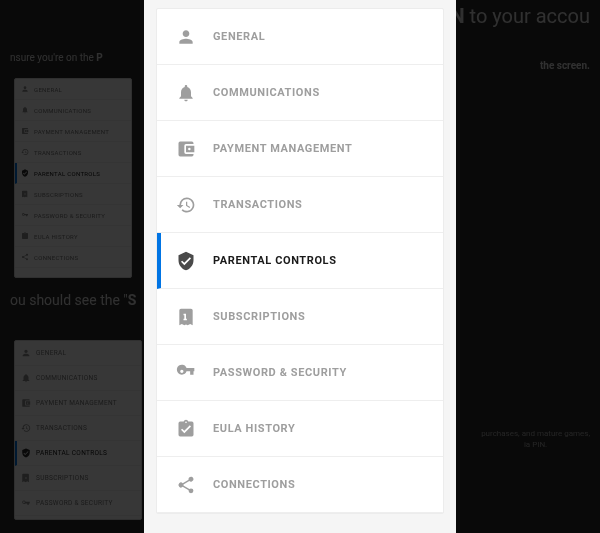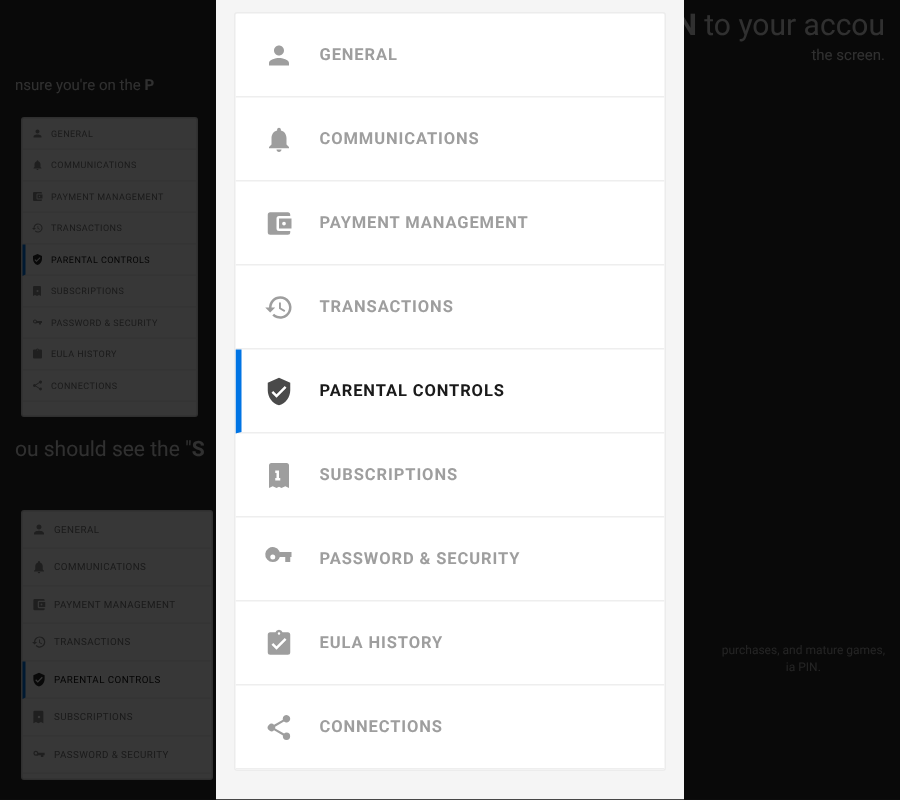--- a/index.html
+++ b/index.html
@@ -10,21 +10,21 @@
     .backdrop {
       position: absolute; inset: 0; padding: 0 10px;
       color: #e0e0e0; font-size: 14px;
       filter: brightness(0.48);
       z-index: 1;
     }
     .bg-line1 { margin-top: 4px; font-size: 20px; text-align: right; }
     .bg-line1 .bold { font-weight: 700; }
     .bg-line2 { margin-top: 24px; font-size: 10px; }
     .bg-line2 .bold { font-weight: 700; }
-    .bg-line2 .tail { position: absolute; right: 10px; top: 32px; }
+    .bg-line2 .tail { position: absolute; right: 10px; top: 60px; font-weight: bold; }
     .bg-line3 { position: absolute; left: 0; top: 292px; padding: 0 10px; font-size: 14px; }
     .bg-line3 .bold { font-weight: 700; }
     .bg-small-note { position: absolute; right: 10px; top: 428px; font-size: 8px; color: #a8a8a8; text-align: center; line-height: 1.4; }
 
     
     .mini-menu {
       position: absolute; background: #ffffff; border: 1px solid #d9d9d9;
       border-radius: 2px; width: 118px;
     }
     .mini-menu.a { left: 14px; top: 78px; height: 200px; }

